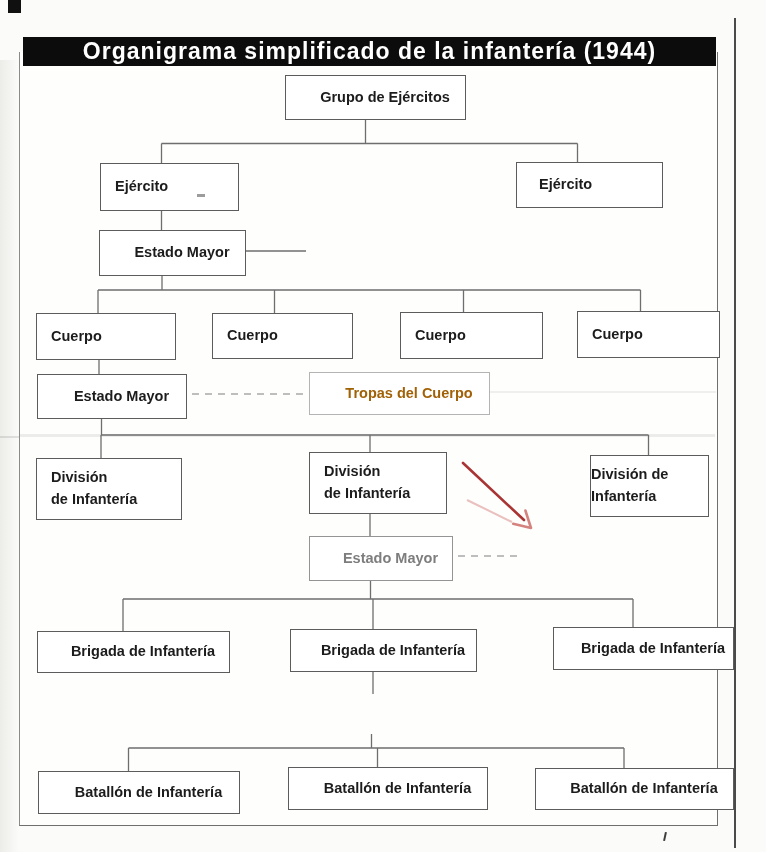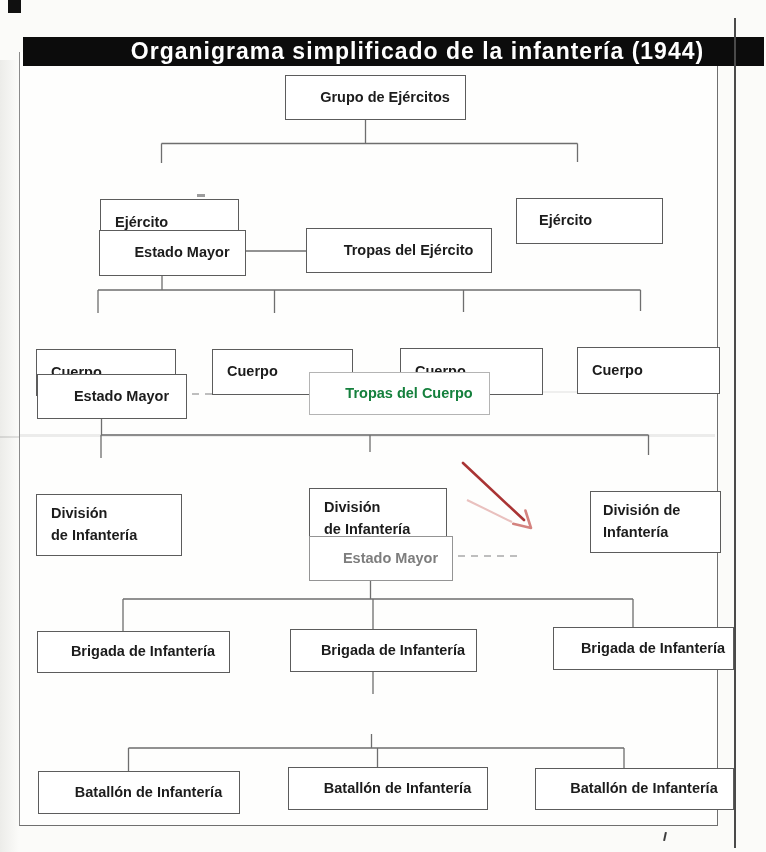--- a/index.html
+++ b/index.html
@@ -12,31 +12,31 @@
 
   .margin-shade{position:absolute;left:0;top:60px;width:19px;height:792px;z-index:0;
     background:linear-gradient(to right,#ecece9,rgba(251,251,249,0));}
 
   .frame{position:absolute;left:19px;top:52px;width:697px;height:773px;z-index:0;
     border-left:1px solid #8a8a8a;border-right:1px solid #6f6f6f;border-bottom:1px solid #6f6f6f;
     background:#fefefd;}
 
   .title-bar{position:absolute;left:23px;top:37px;width:693px;height:29px;z-index:6;
     background:#0c0c0c;color:#ffffff;display:flex;align-items:center;justify-content:center;
-    font-weight:700;font-size:23px;letter-spacing:1px;white-space:nowrap;padding-left:48px;}
+    font-weight:700;font-size:23px;letter-spacing:1px;white-space:nowrap;}
 
   svg.layer{position:absolute;left:0;top:0;width:766px;height:852px;}
   #wires{z-index:1}
   #arrow-layer{z-index:4}
 
   .node{position:absolute;z-index:2;background:#ffffff;border:1px solid #5c5c5c;
     color:#1c1c1c;font-weight:700;font-size:14.5px;line-height:1.5;white-space:pre-line;
     display:flex;align-items:center;justify-content:center;text-align:center;padding-left:19px;}
-  .node.left{justify-content:flex-start;text-align:left;padding-left:14px;margin-top:36px;}
-  .node.faded{border-color:#b4b4b4;color:#15803d;}
+  .node.left{justify-content:flex-start;text-align:left;padding-left:14px;}
+  .node.faded{border-color:#b4b4b4;color:#a16207;}
   .node.dim{border-color:#949494;color:#7d7d7d;}
 
   .artifact{position:absolute;z-index:7;}
   .notch{left:8px;top:0;width:13px;height:13px;background:#101010;}
   .page-edge{left:734px;top:18px;width:2px;height:830px;background:#4a4a4a;}
   .smudge-dash{left:197px;top:194px;width:8px;height:3px;background:#9c9c9c;z-index:3;}
   .bottom-tick{left:664px;top:832px;width:2px;height:9px;background:#3d3d3d;transform:rotate(12deg);z-index:3;}
   .streak-1{left:20px;top:434px;width:695px;height:3px;background:rgba(110,110,110,0.12);z-index:1;}
   .streak-1b{left:0;top:436px;width:19px;height:2px;background:rgba(0,0,0,0.10);z-index:1;}
   .streak-2{left:470px;top:391px;width:246px;height:2px;background:rgba(0,0,0,0.06);z-index:1;}
@@ -71,35 +71,34 @@
       <path d="M432 556 H521"></path>
     </g>
   </svg>
 
   <div class="node" style="left:285px;top:75px;width:160px;height:43px">Grupo de Ejércitos</div>
 
   <div class="node left" style="left:100px;top:163px;width:123px;height:46px">Ejército</div>
   <div class="node left" style="left:516px;top:162px;width:123px;height:44px;padding-left:22px">Ejército</div>
 
   <div class="node" style="left:99px;top:230px;width:126px;height:44px">Estado Mayor</div>
-  <div class="node" style="left:306px;top:228px;width:165px;height:43px">Tropas del Ejército</div>
 
   <div class="node left" style="left:36px;top:313px;width:124px;height:45px">Cuerpo</div>
   <div class="node left" style="left:212px;top:313px;width:125px;height:44px">Cuerpo</div>
   <div class="node left" style="left:400px;top:312px;width:127px;height:45px">Cuerpo</div>
   <div class="node left" style="left:577px;top:311px;width:127px;height:45px">Cuerpo</div>
 
   <div class="node" style="left:37px;top:374px;width:129px;height:43px">Estado Mayor</div>
   <div class="node faded" style="left:309px;top:372px;width:160px;height:41px">Tropas del Cuerpo</div>
 
   <div class="node left" style="left:36px;top:458px;width:130px;height:60px">División
 de Infantería</div>
   <div class="node left" style="left:309px;top:452px;width:122px;height:60px">División
 de Infantería</div>
-  <div class="node left" style="left:590px;top:455px;width:117px;height:60px;padding-left:12px">División de
+  <div class="node left" style="left:590px;top:455px;width:117px;height:60px;padding-left:0">División de
 Infantería</div>
 
   <div class="node dim" style="left:309px;top:536px;width:123px;height:43px">Estado Mayor</div>
 
   <div class="node" style="left:37px;top:631px;width:172px;height:40px">Brigada de Infantería</div>
   <div class="node" style="left:290px;top:629px;width:166px;height:41px">Brigada de Infantería</div>
   <div class="node" style="left:553px;top:627px;width:160px;height:41px">Brigada de Infantería</div>
 
 
   <div class="node" style="left:38px;top:771px;width:181px;height:41px">Batallón de Infantería</div>

